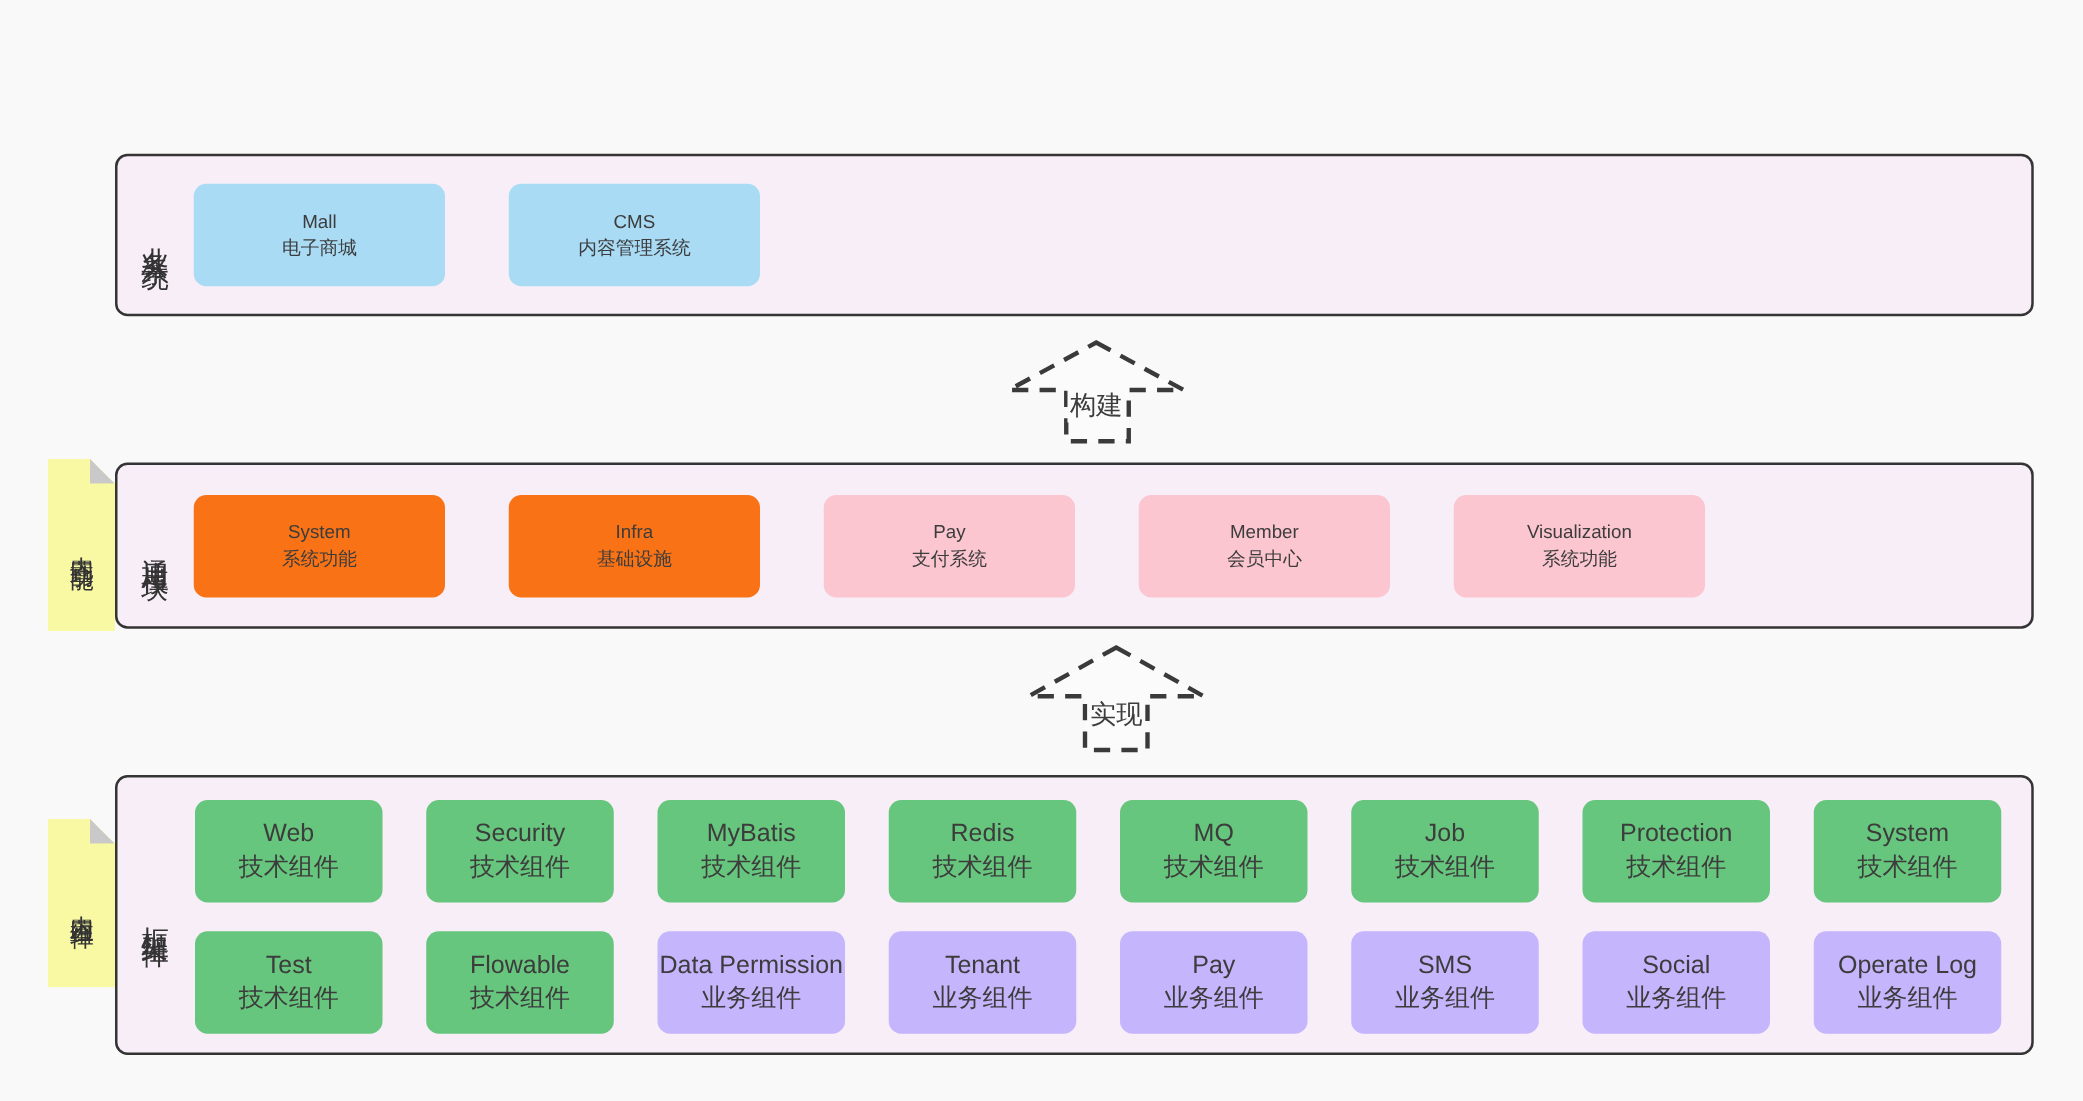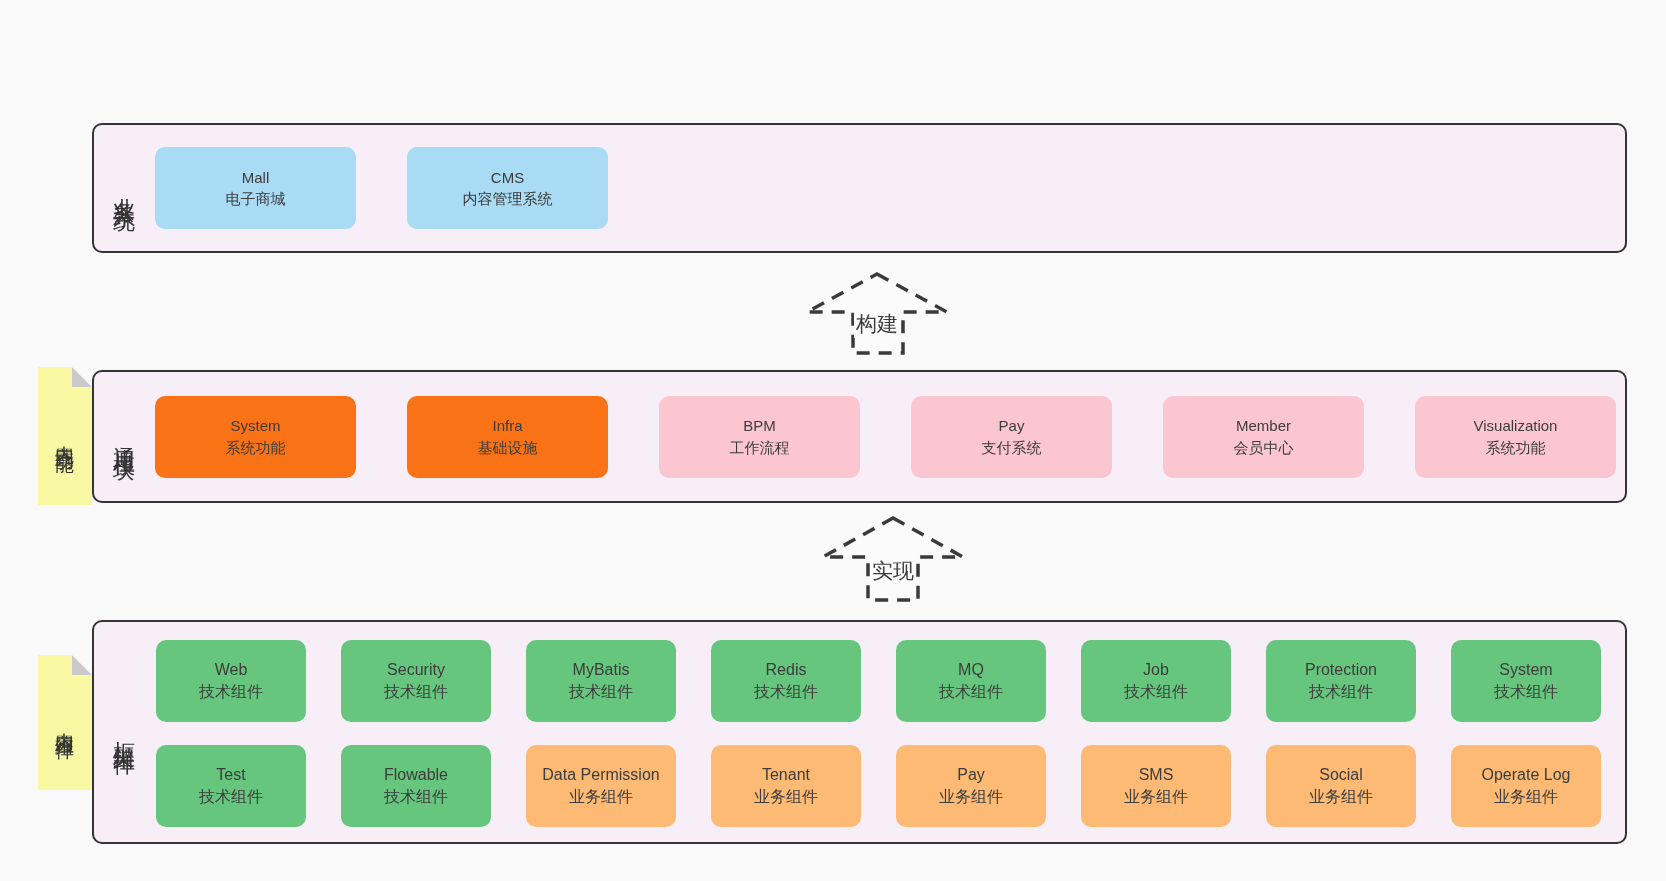--- a/index.html
+++ b/index.html
@@ -42,27 +42,27 @@
     position:absolute; left:62px; top:18px;
     display:flex; flex-direction:column; gap:23px;
   }
   .comp-row { display:flex; gap:35px; }
 
   .box {
     width:201px; height:82px; border-radius:10px;
     display:flex; flex-direction:column; align-items:center; justify-content:center;
     text-align:center; font-size:15px; line-height:1.42;
   }
-  .box.small { width:150px; font-size:16px; line-height:1.35; }
+  .box.small { width:150px; font-size:20px; line-height:1.35; }
 
   .blue       { background:#a9dbf5; }
   .red        { background:#f97316; }
   .pink       { background:#fbc6d0; }
   .green      { background:#67c67d; }
-  .lightgreen { background:#fdba74; }
+  .lightgreen { background:#c4b5fd; }
 
   
   .note {
     position:absolute; left:38px; width:54px;
     background:#f9f9a4; z-index:1;
     display:flex; align-items:center; justify-content:center;
     clip-path:polygon(0 0, calc(100% - 20px) 0, 100% 20px, 100% 100%, 0 100%);
   }
   #note-builtin-features   { top:367px; height:138px; }
   #note-builtin-components { top:655px; height:135px; }
@@ -130,24 +130,20 @@
     <div class="box-row">
       <div class="box red">
         <div>System</div>
         <div>系统功能</div>
       </div>
       <div class="box red">
         <div>Infra</div>
         <div>基础设施</div>
       </div>
       <div class="box pink">
-        <div>BPM</div>
-        <div>工作流程</div>
-      </div>
-      <div class="box pink">
         <div>Pay</div>
         <div>支付系统</div>
       </div>
       <div class="box pink">
         <div>Member</div>
         <div>会员中心</div>
       </div>
       <div class="box pink">
         <div>Visualization</div>
         <div>系统功能</div>

